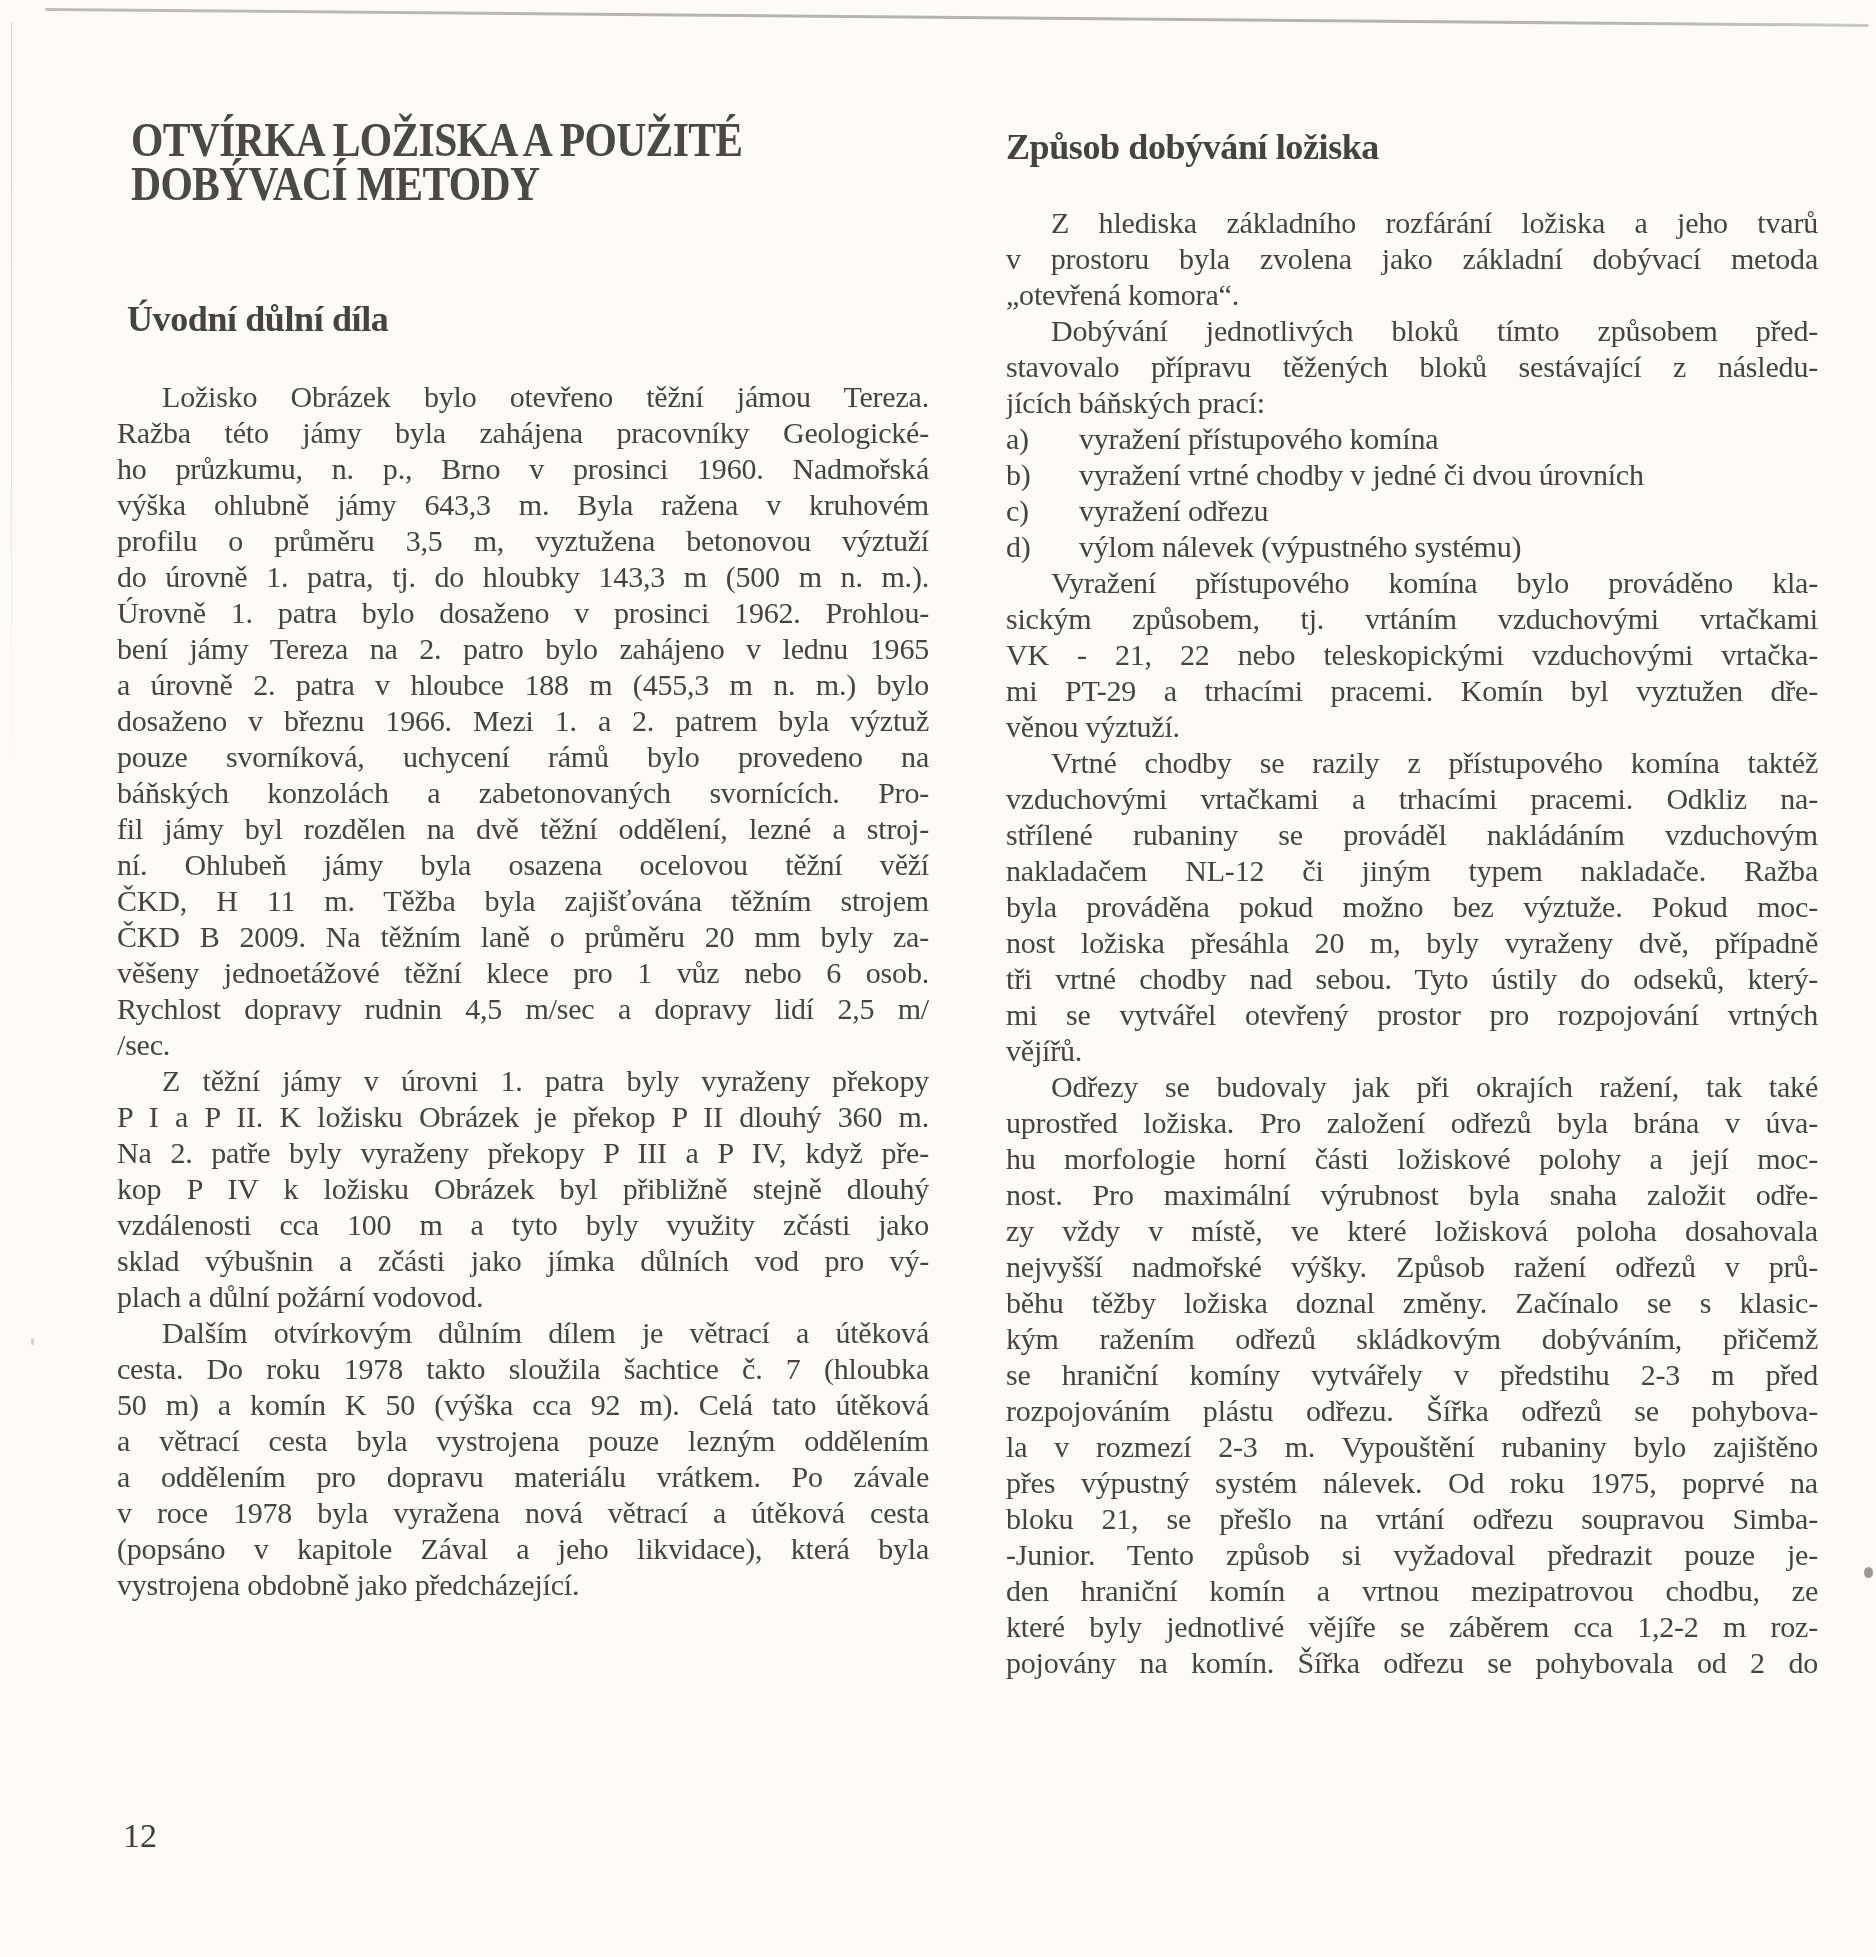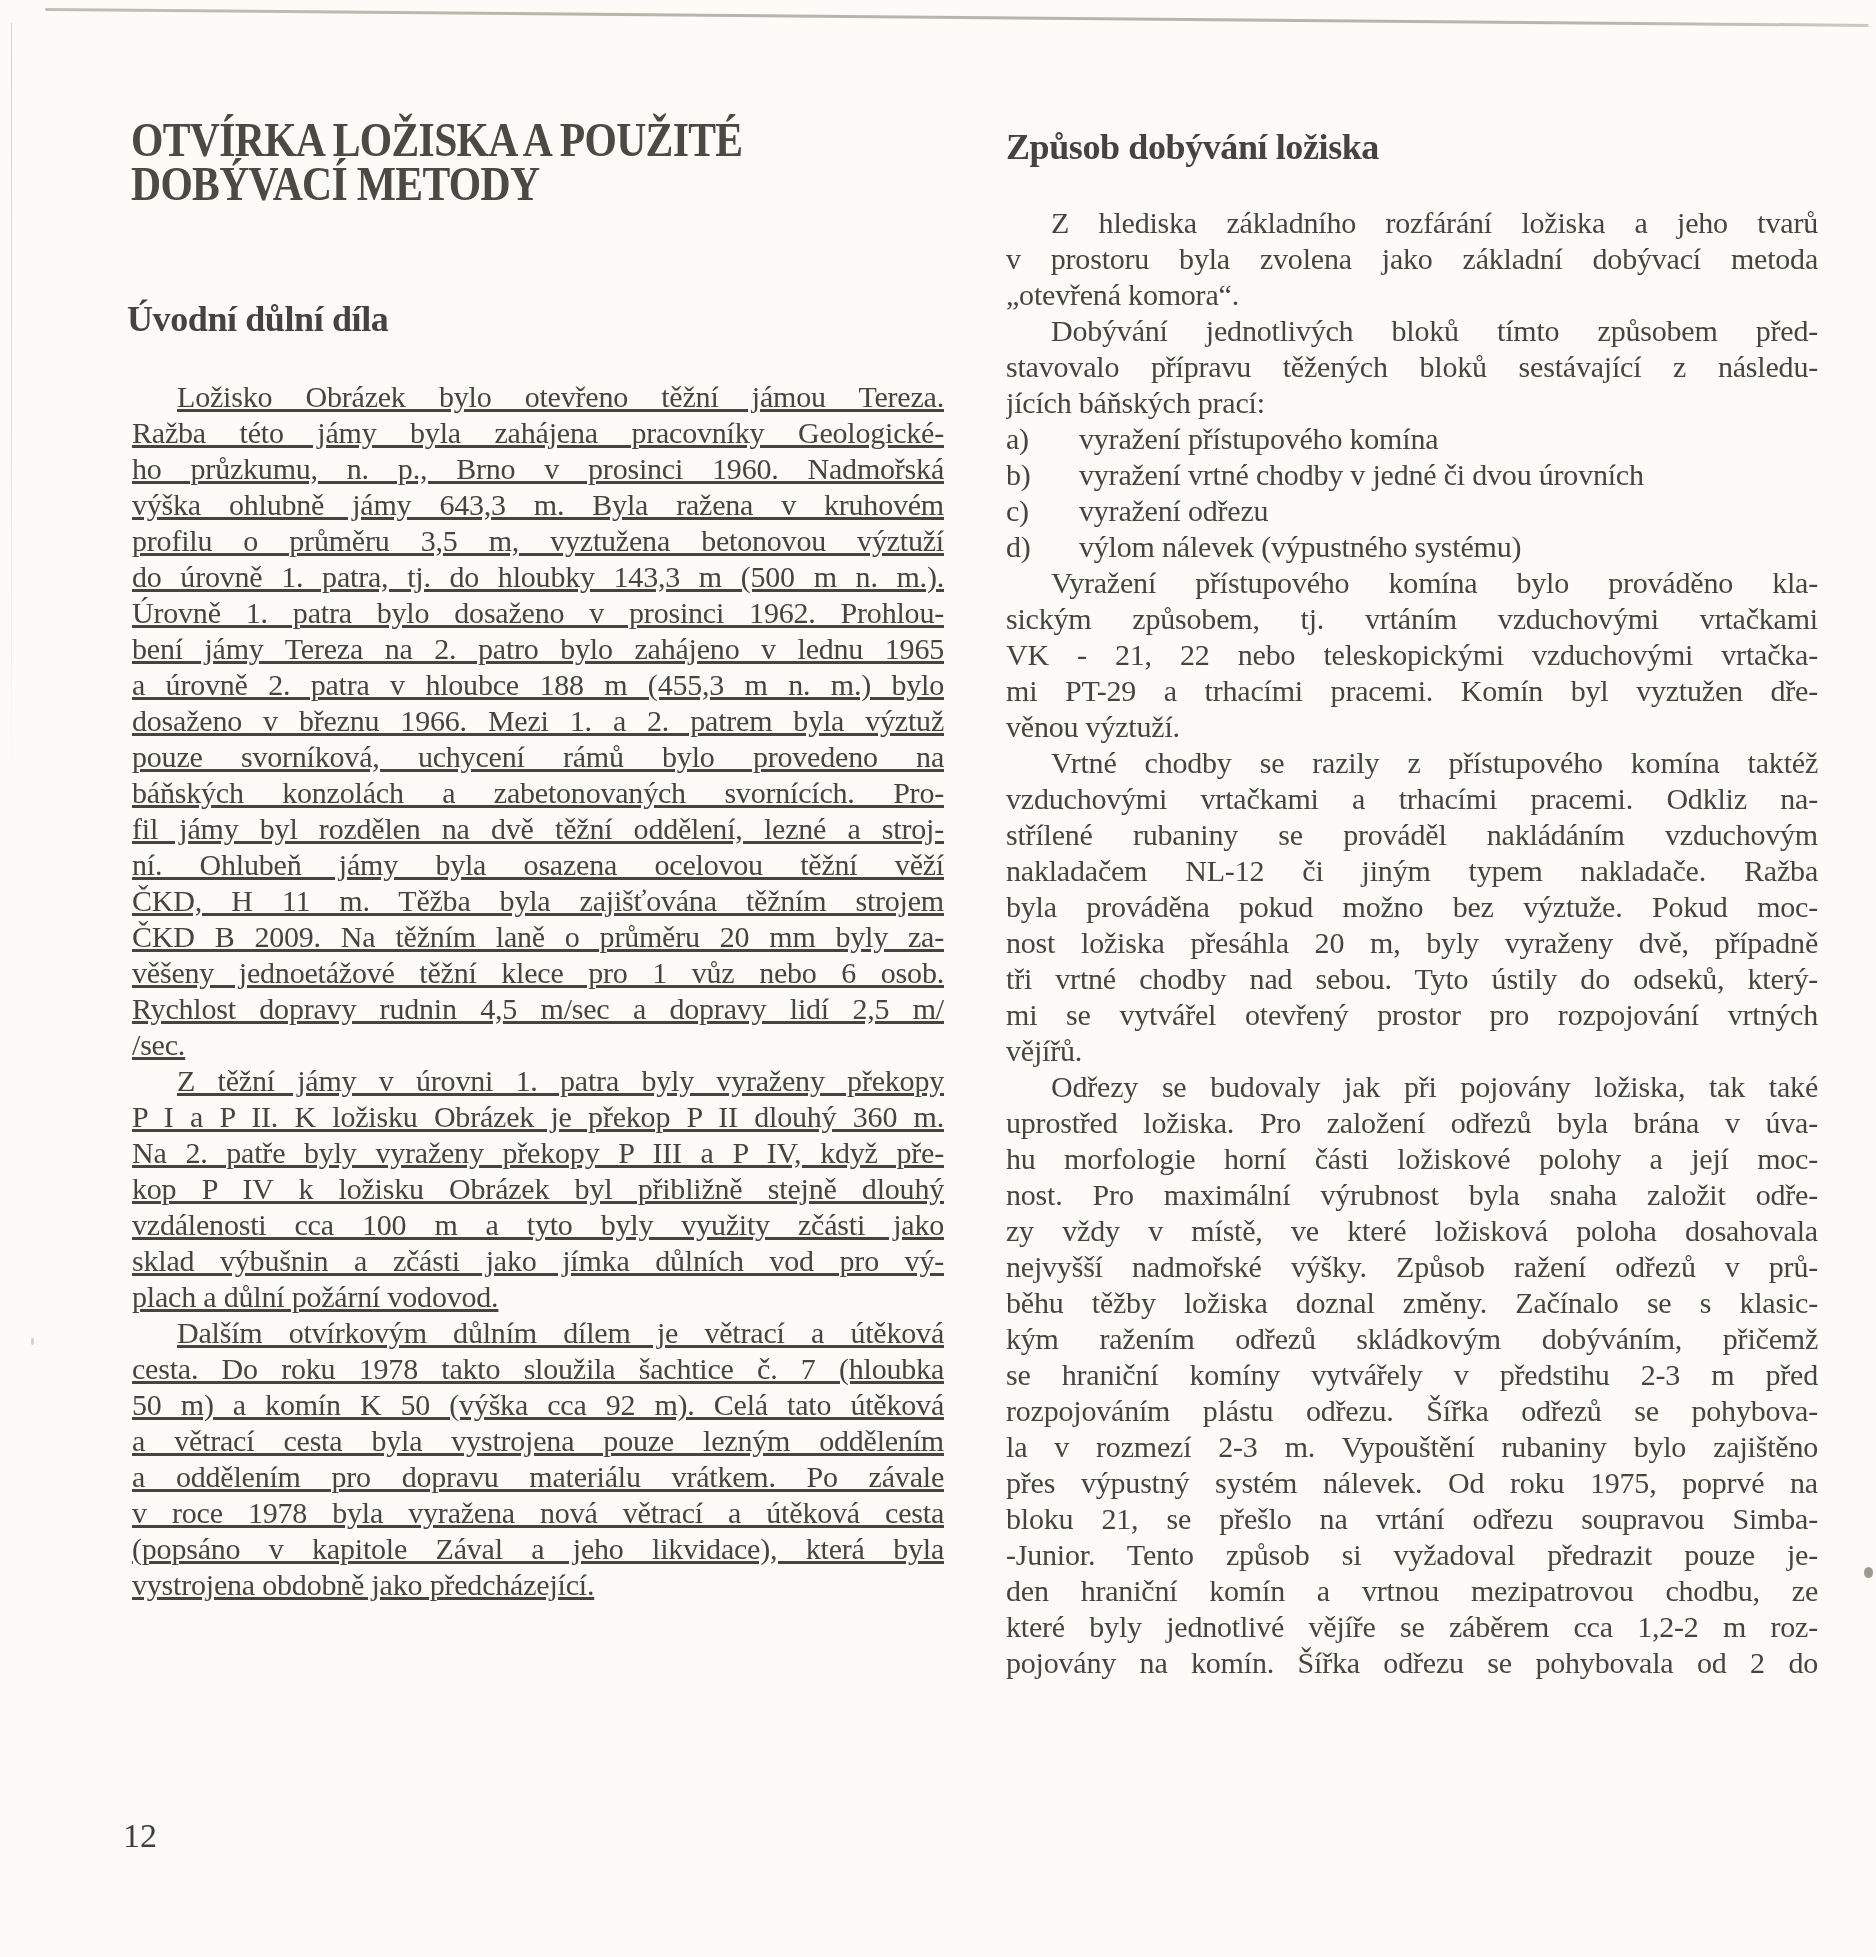--- a/index.html
+++ b/index.html
@@ -42,21 +42,21 @@
   
   .sec-heading{
     position:absolute;font-size:36px;font-weight:bold;
     color:#444340;white-space:nowrap;letter-spacing:-0.4px;
   }
   .sec-heading.left{left:127px;top:298px;text-align:right;}
   .sec-heading.right{left:1006px;top:126px;}
 
   
   .text-col{position:absolute;width:812px;font-size:30px;letter-spacing:-0.2px;}
-  .text-col.left{left:132px;top:379px;text-decoration:underline;}
+  .text-col.left{left:117px;top:379px;}
   .text-col.right{left:1006px;top:205px;}
   .line{
     height:36px;line-height:36px;overflow:hidden;
     text-align:justify;text-align-last:justify;
     white-space:nowrap; 
   }
   
   .line{white-space:normal;}
   .line.ji{padding-left:45px;}
   .line.l{text-align-last:left;}
@@ -138,21 +138,21 @@
     <div class="line l">věnou výztuží.</div>
     <div class="line ji">Vrtné chodby se razily z přístupového komína taktéž</div>
     <div class="line j">vzduchovými vrtačkami a trhacími pracemi. Odkliz na-</div>
     <div class="line j">střílené rubaniny se prováděl nakládáním vzduchovým</div>
     <div class="line j">nakladačem NL-12 či jiným typem nakladače. Ražba</div>
     <div class="line j">byla prováděna pokud možno bez výztuže. Pokud moc-</div>
     <div class="line j">nost ložiska přesáhla 20 m, byly vyraženy dvě, případně</div>
     <div class="line j">tři vrtné chodby nad sebou. Tyto ústily do odseků, který-</div>
     <div class="line j">mi se vytvářel otevřený prostor pro rozpojování vrtných</div>
     <div class="line l">vějířů.</div>
-    <div class="line ji">Odřezy se budovaly jak při pojovány ložiska, tak také</div>
+    <div class="line ji">Odřezy se budovaly jak při okrajích ražení, tak také</div>
     <div class="line j">uprostřed ložiska. Pro založení odřezů byla brána v úva-</div>
     <div class="line j">hu morfologie horní části ložiskové polohy a její moc-</div>
     <div class="line j">nost. Pro maximální výrubnost byla snaha založit odře-</div>
     <div class="line j">zy vždy v místě, ve které ložisková poloha dosahovala</div>
     <div class="line j">nejvyšší nadmořské výšky. Způsob ražení odřezů v prů-</div>
     <div class="line j">běhu těžby ložiska doznal změny. Začínalo se s klasic-</div>
     <div class="line j">kým ražením odřezů skládkovým dobýváním, přičemž</div>
     <div class="line j">se hraniční komíny vytvářely v předstihu 2-3 m před</div>
     <div class="line j">rozpojováním plástu odřezu. Šířka odřezů se pohybova-</div>
     <div class="line j">la v rozmezí 2-3 m. Vypouštění rubaniny bylo zajištěno</div>

